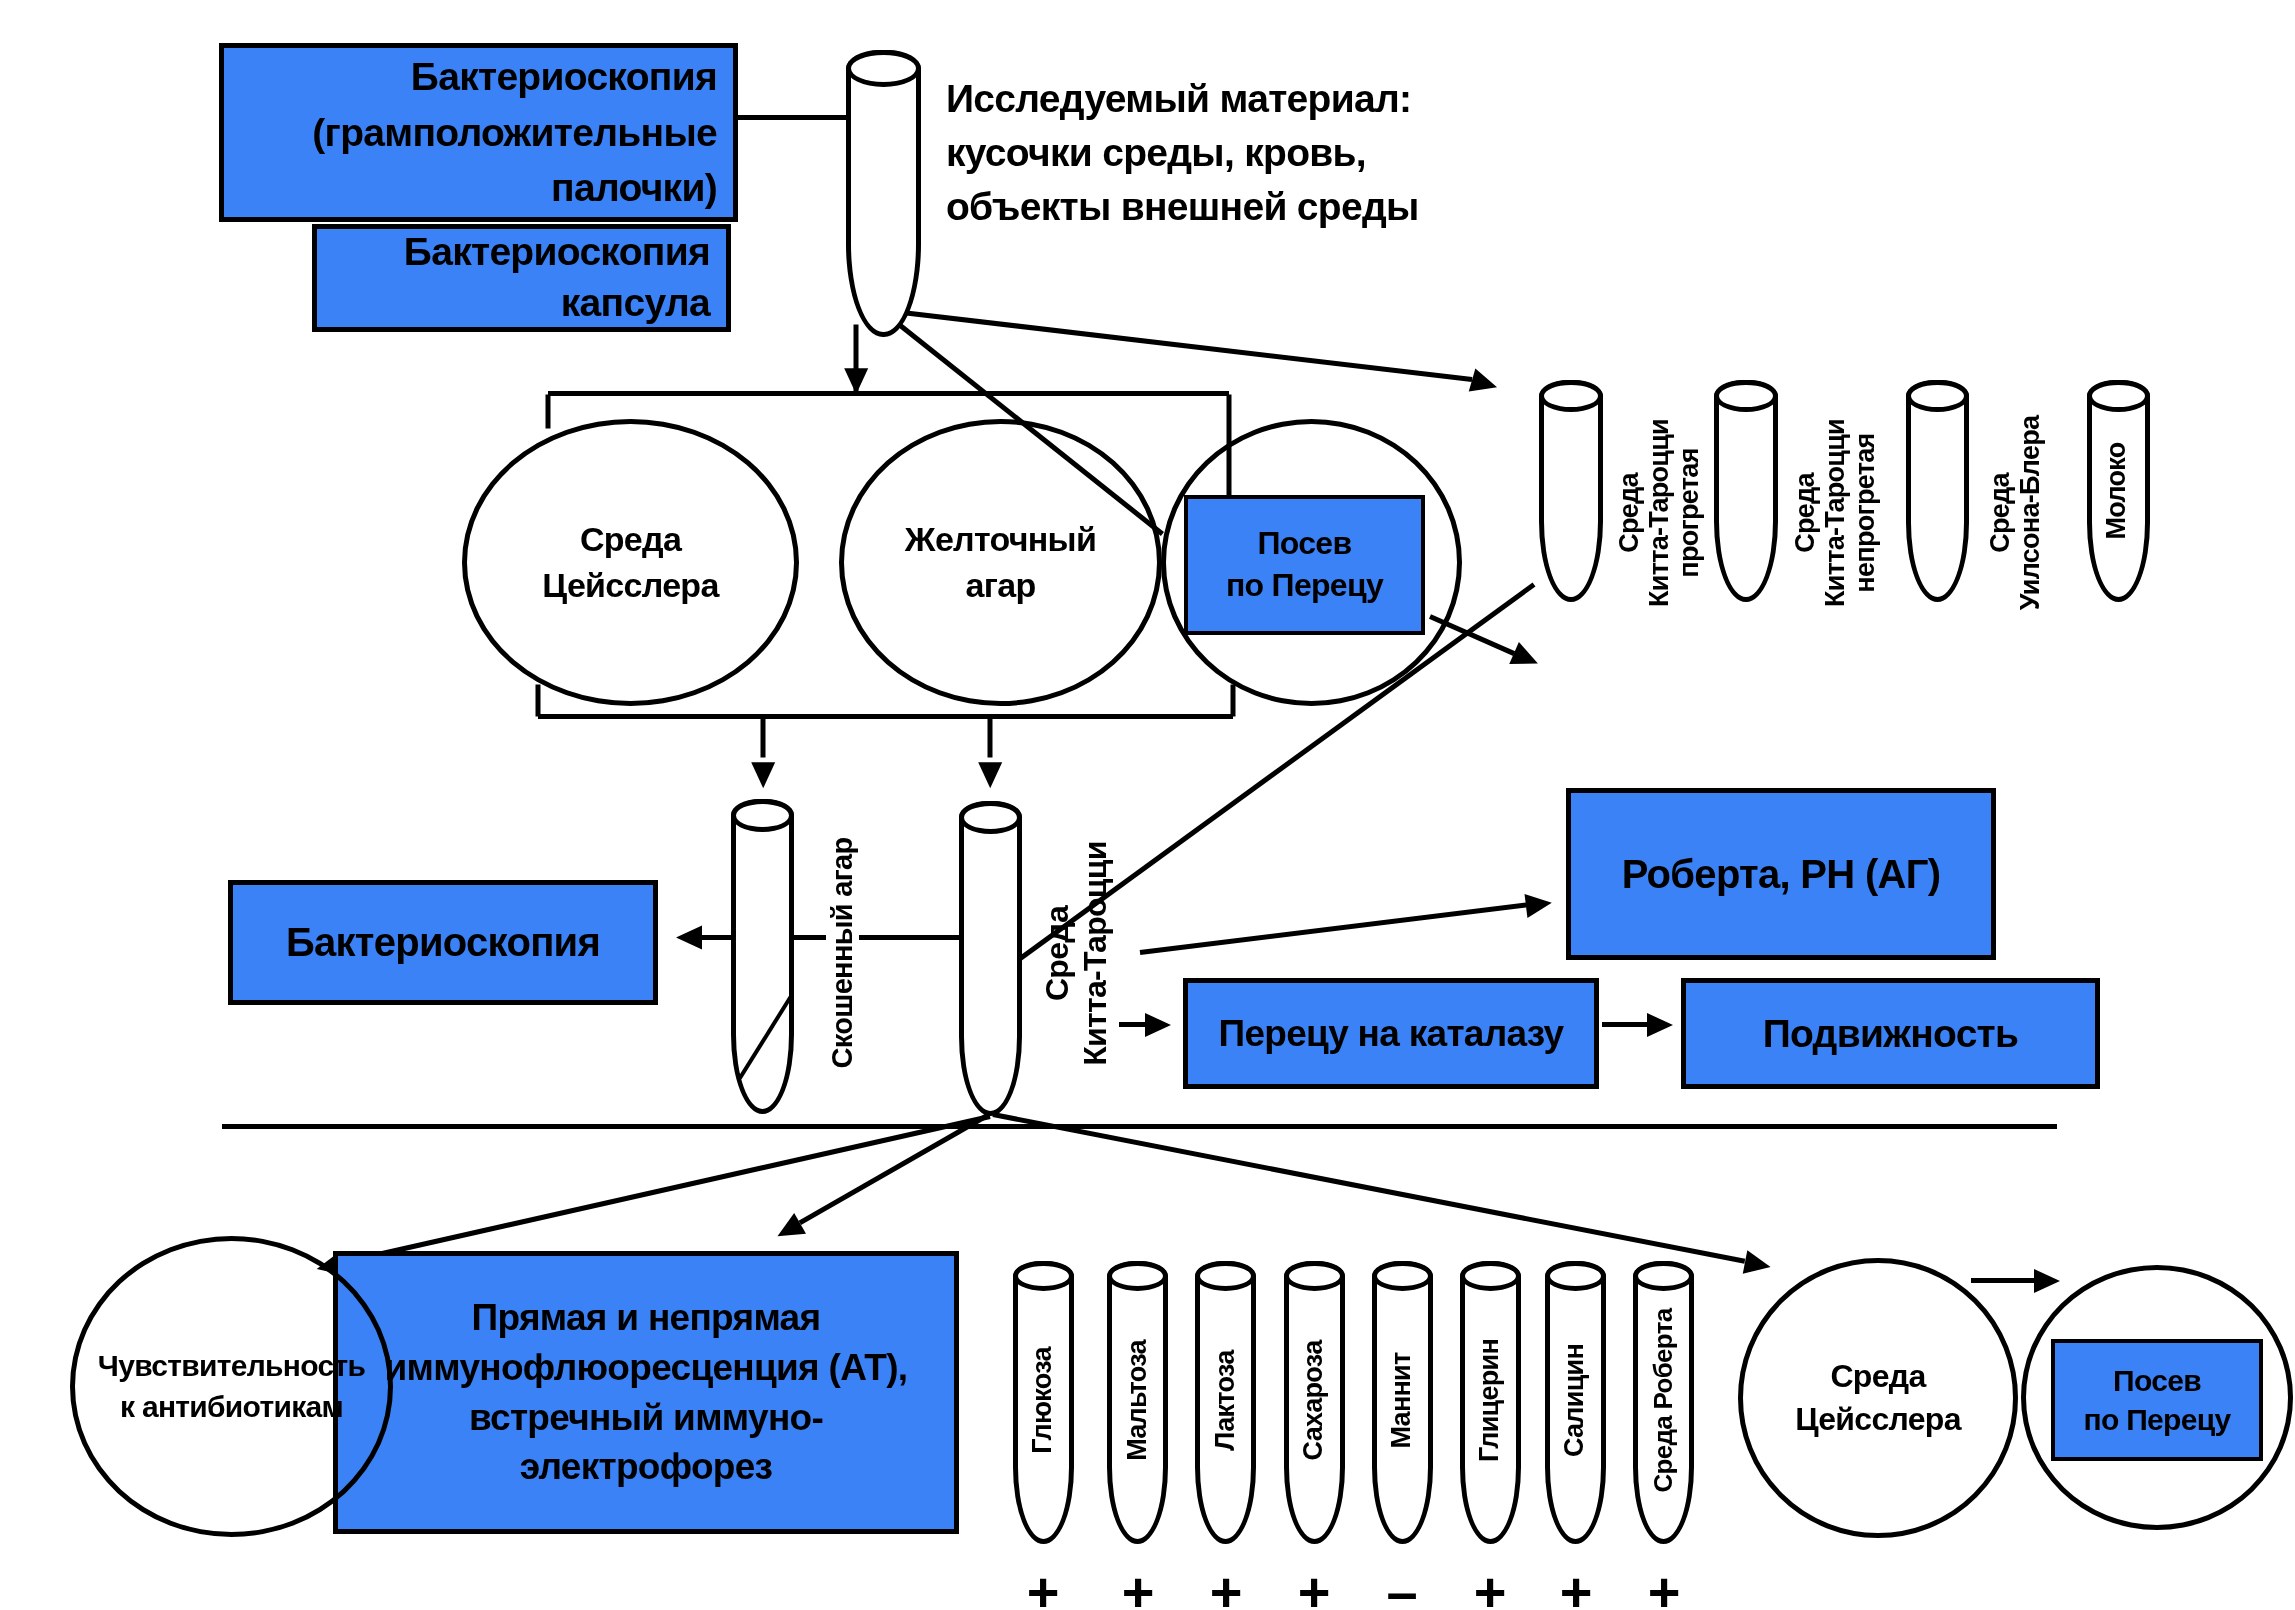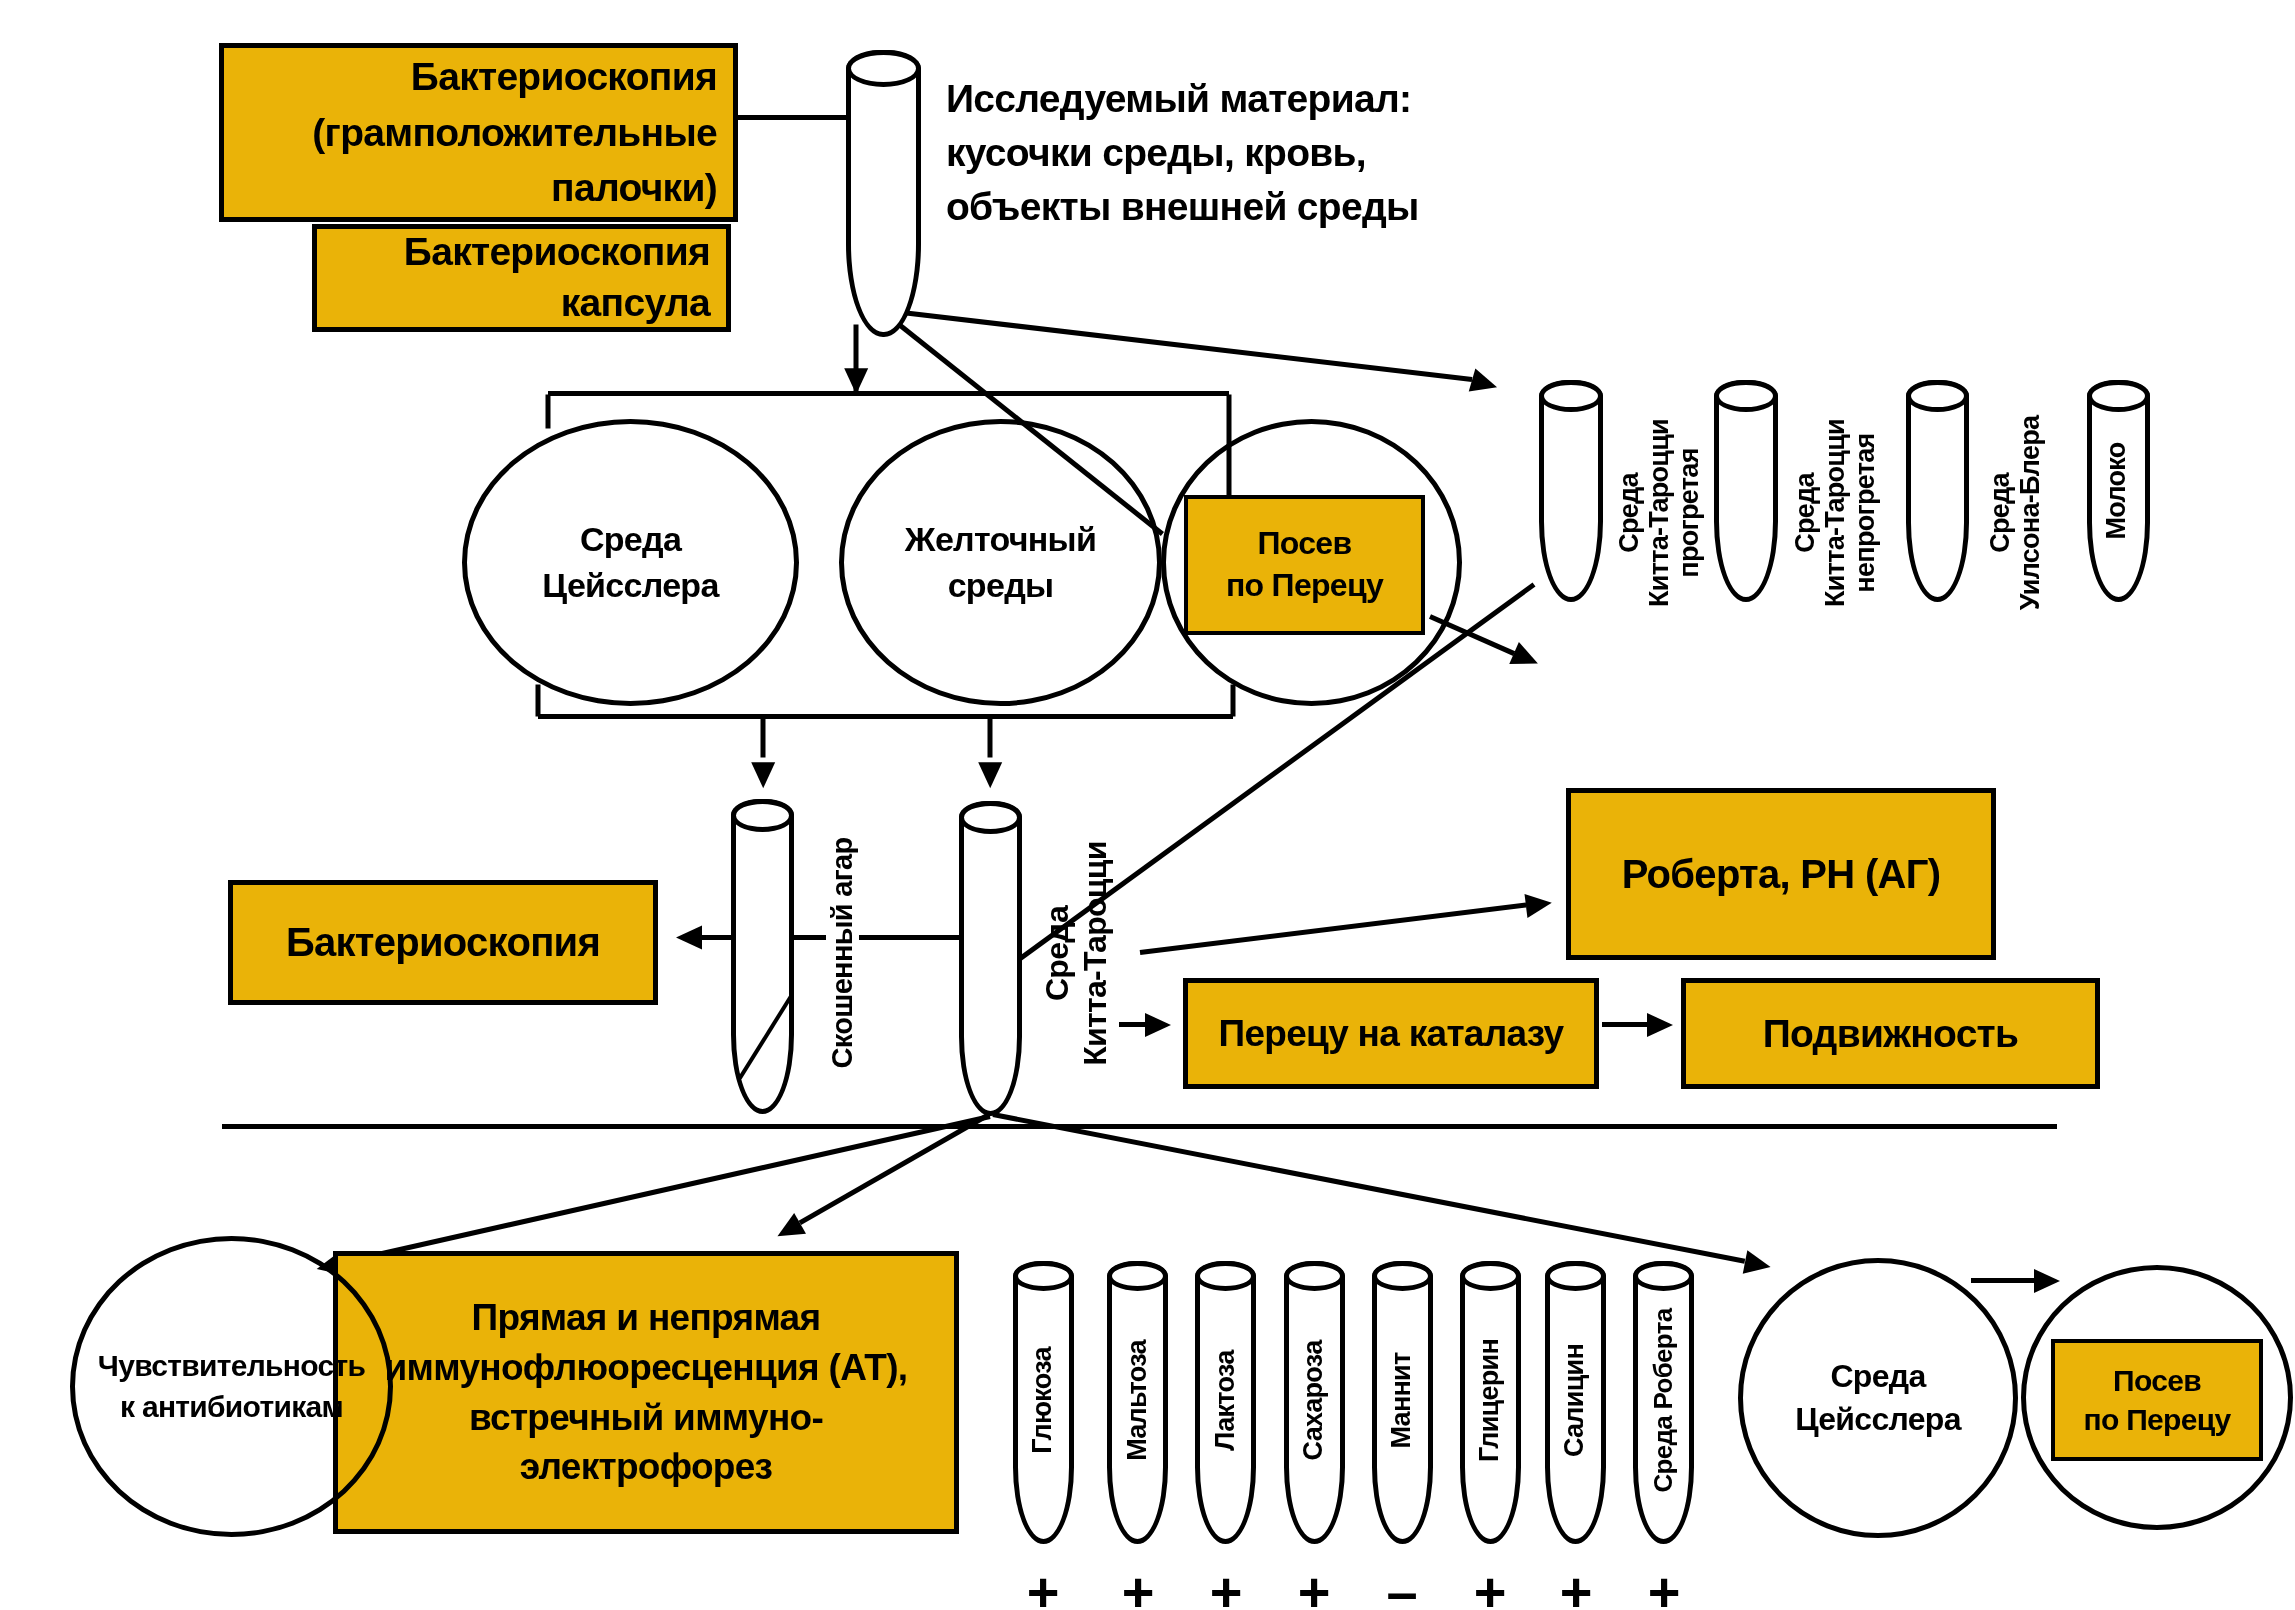--- a/index.html
+++ b/index.html
@@ -1,20 +1,20 @@
 <!DOCTYPE html>
 <html style="font-size:11.5px"><head>
 <meta charset="utf-8">
 <style>
   html,body{margin:0;padding:0;background:#ffffff;}
   body{width:2295px;height:1610px;position:relative;font-family:"Liberation Sans",sans-serif;color:#000;} 
   .ln{position:absolute;height:5px;background:#000;transform-origin:0 50%;z-index:1;}
   .ah{position:absolute;width:0;height:0;border-top:12.2px solid transparent;border-bottom:12.2px solid transparent;
       border-left:26px solid #000;transform-origin:0 12.2px;z-index:1;}
-  .bx{position:absolute;border:5.7px solid #000;background:#eab308;display:flex;align-items:center;justify-content:center;
+  .bx{position:absolute;border:5.7px solid #000;background:#3b82f6;display:flex;align-items:center;justify-content:center;
       font-weight:bold;text-align:center;white-space:pre-line;z-index:2;box-sizing:border-box;letter-spacing:-0.7px;}
   .bx.right{justify-content:flex-end;text-align:right;padding-right:16px;}
   .el{position:absolute;border:5.7px solid #000;border-radius:50%;background:transparent;display:flex;align-items:center;
       justify-content:center;font-weight:bold;text-align:center;white-space:pre-line;z-index:2;box-sizing:border-box;letter-spacing:-0.7px;}
   .tube{position:absolute;background:#fff;border:5px solid #000;z-index:2;box-sizing:border-box;
         border-radius:33px 33px 37px 37px / 18.6px 18.6px 93px 93px;}
   .mouth{position:absolute;left:-5px;top:-5px;width:calc(100% + 10px);height:34px;border:5px solid #000;
          border-radius:50%;background:#fff;box-sizing:border-box;}
   .rot{position:absolute;transform:rotate(-90deg);transform-origin:0 0;font-weight:bold;text-align:center;
        white-space:pre-line;z-index:2;letter-spacing:-0.7px;}
@@ -107,21 +107,21 @@
 встречный иммуно-
 электрофорез</span>
 </div>
 
 <div class="el" style="left:462px;top:419px;width:337px;height:287px;font-size:34px;line-height:1.35;">
   <span>Среда
 Цейсслера</span>
 </div>
 <div class="el" style="left:839px;top:419px;width:323px;height:287px;font-size:34px;line-height:1.35;">
   <span>Желточный
-среды</span>
+агар</span>
 </div>
 <div class="el" style="left:1161px;top:419px;width:301px;height:287px;"></div>
 <div class="bx" style="left:1184px;top:495px;width:241px;height:140px;font-size:32px;line-height:1.3;border-width:4.3px;">
   <span>Посев
 по Перецу</span>
 </div>
 <div class="el" style="left:70px;top:1236px;width:323px;height:301px;font-size:30px;line-height:1.35;">
   <span>Чувствительность
 к антибиотикам</span>
 </div>

